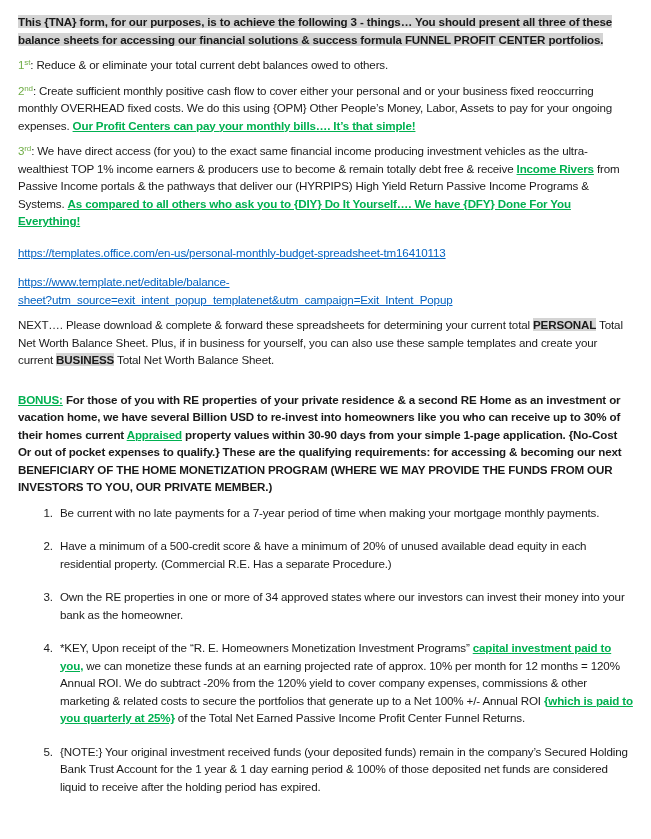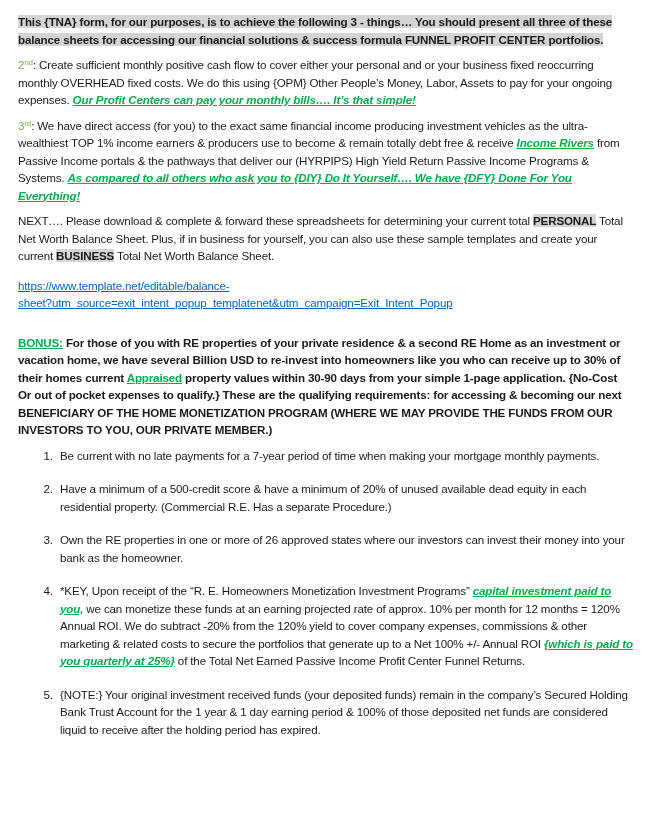--- a/index.html
+++ b/index.html
@@ -8,48 +8,50 @@
     font-family: "Liberation Sans", sans-serif;
     font-size: 11.6px; color: #1a1a1a; line-height: 17.5px;
     letter-spacing: -0.15px;
   }
   .page { padding: 13px 18px 0 18px; }
   p { margin: 0 0 8px 0; }
   .hl { background: #d4d4d4; }
   b { font-weight: bold; }
   .ord { color: #70ad47; font-weight: normal; }
   .ord sup { font-size: 8px; line-height: 0; vertical-align: 4px; }
-  .gl { color: #00b050; font-weight: bold; font-style: italic; text-decoration: underline; }
+  .gl { color: #00b050; font-weight: bold; text-decoration: underline; }
   .gli { color: #00b050; text-decoration: underline; }
   a.link { color: #0563c1; text-decoration: underline; }
   .bonus { font-weight: bold; margin-top: 22px; }
   ol { margin: 6px 0 0 0; padding-left: 38px; }
   ol li { margin-bottom: 16px; padding-left: 4px; }
 </style>
 </head>
 <body>
 
 <div class="page">
 
   <p><b class="hl">This {TNA} form, for our purposes, is to achieve the following 3 - things… You should present all three of these balance sheets for accessing our financial solutions &amp; success formula FUNNEL PROFIT CENTER portfolios.</b></p>
 
+  <p><span class="ord"><span>1</span><sup>st</sup></span><span>: Reduce &amp; or eliminate your total current debt balances owed to others.</span></p>
 
   <p><span class="ord"><span>2</span><sup>nd</sup></span><span>: Create sufficient monthly positive cash flow to cover either your personal and or your business fixed reoccurring monthly OVERHEAD fixed costs. We do this using {OPM} Other People’s Money, Labor, Assets to pay for your ongoing expenses. </span><span class="gl">Our Profit Centers can pay your monthly bills…. It’s that simple!</span></p>
 
   <p><span class="ord"><span>3</span><sup>rd</sup></span><span>: We have direct access (for you) to the exact same financial income producing investment vehicles as the ultra-wealthiest TOP 1% income earners &amp; producers use to become &amp; remain totally debt free &amp; receive </span><span class="gl">Income Rivers</span><span> from Passive Income portals &amp; the pathways that deliver our (HYRPIPS) High Yield Return Passive Income Programs &amp; Systems. </span><span class="gl">As compared to all others who ask you to {DIY} Do It Yourself…. We have {DFY} Done For You Everything!</span></p>
 
 
+  <p style="margin-bottom:0; margin-top:14px;"><a class="link" href="#">https://templates.office.com/en-us/personal-monthly-budget-spreadsheet-tm16410113</a></p>
+
+  <p style="margin-top:12px;"><a class="link" href="#"><span>https://www.template.net/editable/balance-</span><br><span>sheet?utm_source=exit_intent_popup_templatenet&amp;utm_campaign=Exit_Intent_Popup</span></a></p>
 
   <p><span>NEXT…. Please download &amp; complete &amp; forward these spreadsheets for determining your current total </span><b class="hl">PERSONAL</b><span> Total Net Worth Balance Sheet. Plus, if in business for yourself, you can also use these sample templates and create your current </span><b class="hl">BUSINESS</b><span> Total Net Worth Balance Sheet.</span></p>
-
-  <p style="margin-top:12px;"><a class="link" href="#"><span>https://www.template.net/editable/balance-</span><br><span>sheet?utm_source=exit_intent_popup_templatenet&amp;utm_campaign=Exit_Intent_Popup</span></a></p>
 
   <p class="bonus"><span class="gli">BONUS:</span><span> For those of you with RE properties of your private residence &amp; a second RE Home as an investment or vacation home, we have several Billion USD to re-invest into homeowners like you who can receive up to 30% of their homes current </span><span class="gli">Appraised</span><span> property values within 30-90 days from your simple 1-page application. {No-Cost Or out of pocket expenses to qualify.} These are the qualifying requirements: for accessing &amp; becoming our next BENEFICIARY OF THE HOME MONETIZATION PROGRAM (WHERE WE MAY PROVIDE THE FUNDS FROM OUR INVESTORS TO YOU, OUR PRIVATE MEMBER.)</span></p>
 
   <ol>
     <li>Be current with no late payments for a 7-year period of time when making your mortgage monthly payments.</li>
     <li>Have a minimum of a 500-credit score &amp; have a minimum of 20% of unused available dead equity in each residential property. (Commercial R.E. Has a separate Procedure.)</li>
-    <li>Own the RE properties in one or more of 26 approved states where our investors can invest their money into your bank as the homeowner.</li>
+    <li>Own the RE properties in one or more of 34 approved states where our investors can invest their money into your bank as the homeowner.</li>
     <li><span>*KEY, Upon receipt of the “R. E. Homeowners Monetization Investment Programs” </span><span class="gl">capital investment paid to you,</span><span> we can monetize these funds at an earning projected rate of approx. 10% per month for 12 months = 120% Annual ROI. We do subtract -20% from the 120% yield to cover company expenses, commissions &amp; other marketing &amp; related costs to secure the portfolios that generate up to a Net 100% +/- Annual ROI </span><span class="gl">{which is paid to you quarterly at 25%}</span><span> of the Total Net Earned Passive Income Profit Center Funnel Returns.</span></li>
     <li>{NOTE:} Your original investment received funds (your deposited funds) remain in the company’s Secured Holding Bank Trust Account for the 1 year &amp; 1 day earning period &amp; 100% of those deposited net funds are considered liquid to receive after the holding period has expired.</li>
   </ol>
 
 </div>
 
 </body></html>

